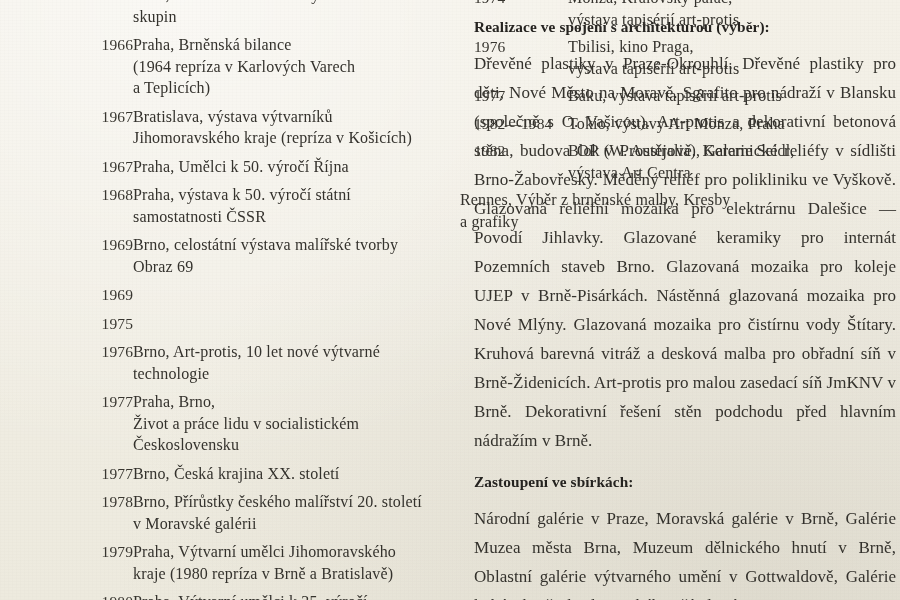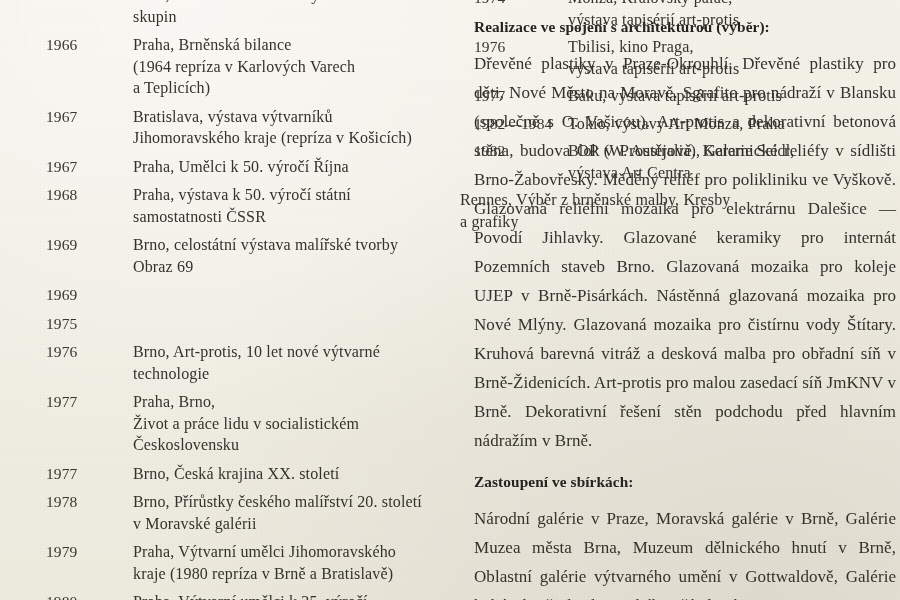--- a/index.html
+++ b/index.html
@@ -68,21 +68,21 @@
   .col-right .entry { margin-bottom: 6px; }
 
   .year {
     flex: 0 0 auto;
     font-size: 15.5px;
     line-height: 21.5px;
     letter-spacing: .1px;
     color: #37352f;
     white-space: nowrap;
   }
-  .col-left .year  { width: 87px; padding-left: 46px; }
+  .col-left .year  { width: 87px; padding-left: 46px; text-align: right; }
   .col-right .year { width: 94px; padding-left: 14px; }
 
   .what {
     flex: 1 1 auto;
     font-size: 16px;
     line-height: 21.5px;
     letter-spacing: .15px;
     color: #33312c;
     white-space: pre-line;
   }

